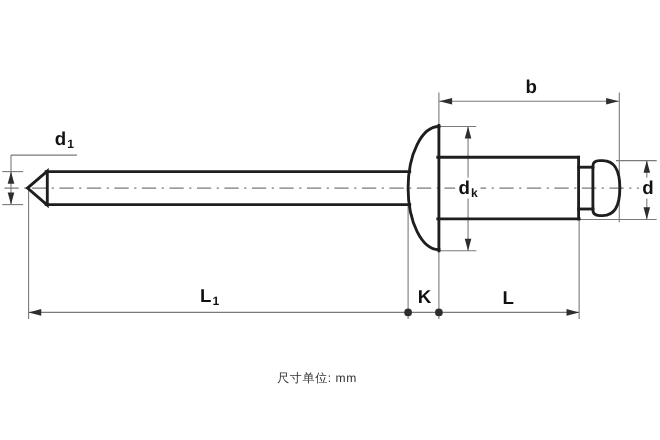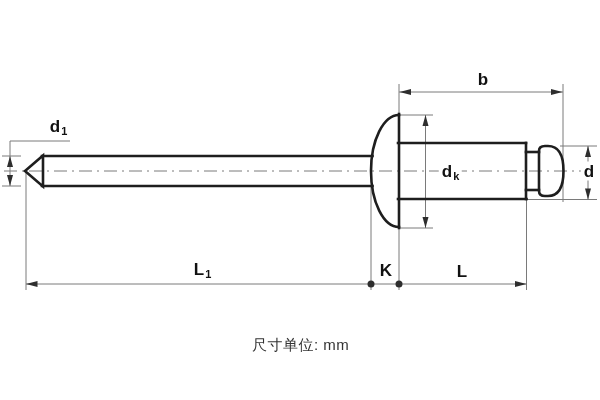--- a/index.html
+++ b/index.html
@@ -20,21 +20,21 @@
   .centerline{stroke:var(--dim);stroke-width:1;fill:none;stroke-dasharray:13 5 2 5;}
   .arrowhead{fill:var(--arrow);stroke:none;}
   .dot{fill:var(--arrow);stroke:none;}
   .dim-label{
     position:absolute;transform:translate(-50%,-50%);
     font-size:17px;font-weight:bold;color:var(--label);
     background:var(--background);line-height:1;padding:1px 3px;white-space:nowrap;
   }
   .dim-label .sub{font-size:11px;font-weight:bold;position:relative;top:3px;left:1px;}
   .unit-note{
-    position:absolute;left:252px;top:336px;font-size:15px;color:#333333;
+    position:absolute;left:252px;top:336px;font-size:11px;color:#333333;
     background:var(--background);white-space:nowrap;letter-spacing:0.5px;
   }
 </style>
 </head>
 <body>
 
 <div class="canvas">
 
   <svg width="600" height="400" viewBox="0 0 600 400">
 
@@ -109,25 +109,25 @@
       <line class="thick" x1="526" y1="190" x2="539" y2="190"></line>
 
       <path class="thick" d="M539,151 Q539,146 545,146 L548,146 C559.5,146 563.5,157 563.5,171 C563.5,185 559.5,196 548,196 L545,196 Q539,196 539,191 Z"></path>
     </g>
   </svg>
 
   <div class="dim-label" style="left:38px;top:126px;margin-left:20px;"><span>d</span><span class="sub">1</span></div>
 
   <div class="dim-label" style="left:483px;top:79px;"><span>b</span></div>
 
-  <div class="dim-label" style="left:425px;top:171px;margin-left:25px;"><span>d</span><span class="sub">k</span></div>
+  <div class="dim-label" style="left:425px;top:171px;"><span>d</span><span class="sub">k</span></div>
 
   <div class="dim-label" style="left:589px;top:171px;"><span>d</span></div>
 
-  <div class="dim-label" style="left:202px;top:269px;text-align:right;"><span>L</span><span class="sub">1</span></div>
+  <div class="dim-label" style="left:190px;top:269px;text-align:right;"><span>L</span><span class="sub">1</span></div>
 
   <div class="dim-label" style="left:386px;top:270px;"><span>K</span></div>
 
   <div class="dim-label" style="left:462px;top:271px;"><span>L</span></div>
 
   <div class="unit-note">尺寸单位: mm</div>
 
 </div>
 
 </body></html>

